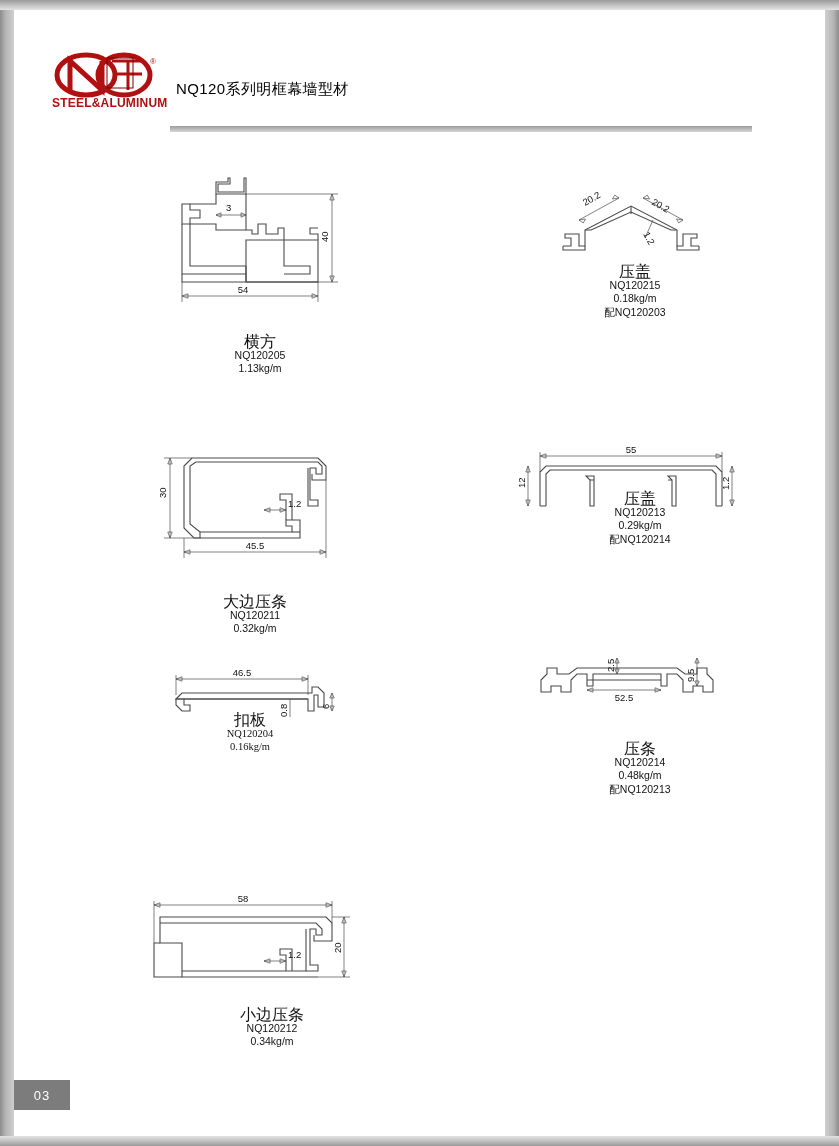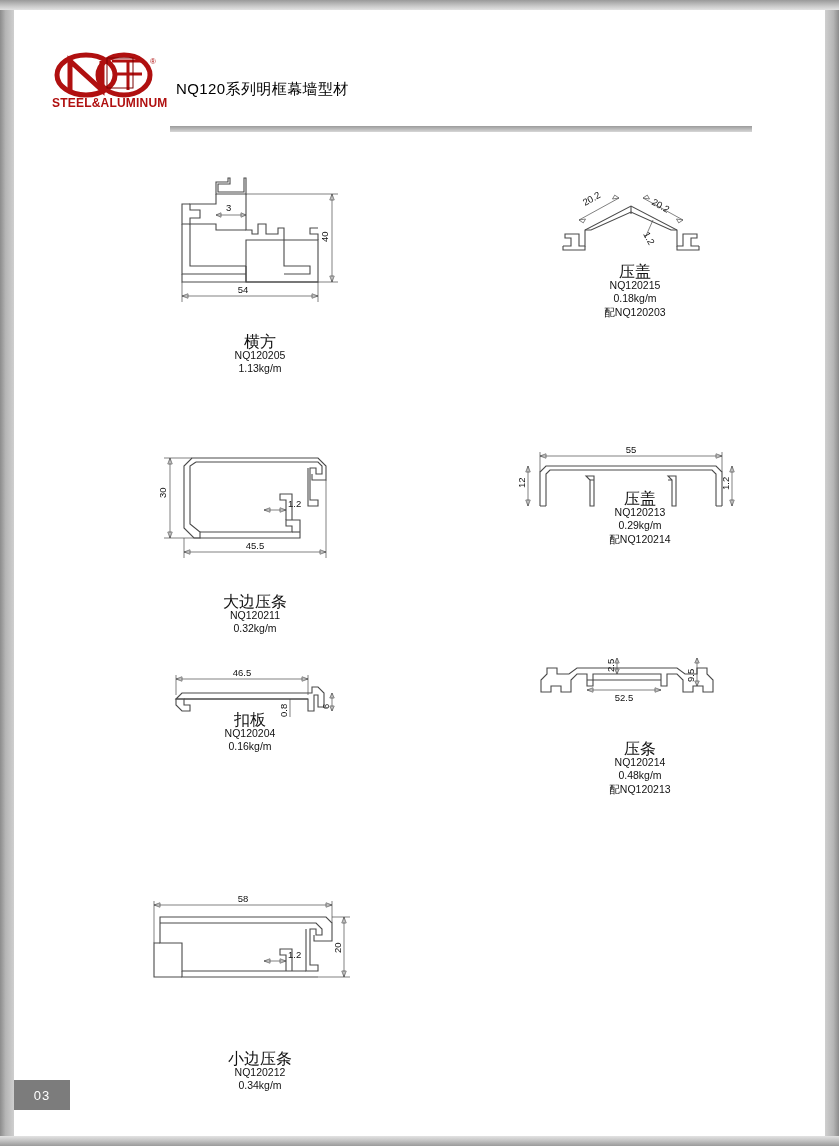--- a/index.html
+++ b/index.html
@@ -217,21 +217,21 @@
 
     <line class="dim" x1="130" y1="34" x2="130" y2="52"></line>
     <text class="dimtxt" x="127" y="52" transform="rotate(-90 127,52)">0.8</text>
 
     <line class="dim" x1="172" y1="28" x2="172" y2="46"></line>
     <path class="dim" d="M172,28 l-2.2,5 l4.4,0 Z" fill="#4a4a4a"></path>
     <path class="dim" d="M172,46 l-2.2,-5 l4.4,0 Z" fill="#4a4a4a"></path>
     <text class="dimtxt" x="169" y="44" transform="rotate(-90 169,44)">6</text>
   </svg>
 </div>
-<div class="cap" style="left:155px;top:713px;width:190px;">
+<div class="cap" style="left:155px;top:713px;width:190px;font-family:Liberation Serif, serif;">
   <div class="cn">扣板</div>
   <div>NQ120204</div>
   <div>0.16kg/m</div>
 </div>
 
 <div class="fig" style="left:525px;top:646px;width:200px;height:70px;text-decoration:underline;">
   <svg width="200" height="70" viewBox="0 0 200 70">
     <path class="prof" d="M16,34 L16,46 L26,46 L26,40 L36,40 L36,46 L46,46 L46,34 L52,28 L62,28 L62,40 L68,40 L68,28
                           L136,28 L136,40 L142,40 L142,28 L152,28 L158,34 L158,46 L168,46 L168,40 L178,40 L178,46
                           L188,46 L188,34 L182,28 L182,22 L172,22 L172,28 L160,28 L152,22 L52,22 L44,28 L32,28 L32,22
@@ -283,19 +283,19 @@
     <text class="dimtxt" x="148" y="63">1.2</text>
 
     <line class="dim" x1="204" y1="22" x2="204" y2="82"></line>
     <path class="dim" d="M204,22 l-2.2,6 l4.4,0 Z" fill="#4a4a4a"></path>
     <path class="dim" d="M204,82 l-2.2,-6 l4.4,0 Z" fill="#4a4a4a"></path>
     <line class="dim" x1="192" y1="22" x2="210" y2="22"></line>
     <line class="dim" x1="178" y1="82" x2="210" y2="82"></line>
     <text class="dimtxt" x="201" y="58" transform="rotate(-90 201,58)">20</text>
   </svg>
 </div>
-<div class="cap" style="left:150px;top:1008px;width:220px;margin-top:44px;">
+<div class="cap" style="left:162px;top:1008px;width:220px;">
   <div class="cn">小边压条</div>
   <div>NQ120212</div>
   <div>0.34kg/m</div>
 </div>
 
 <div class="pagenum">03</div>
 
 </body></html>

